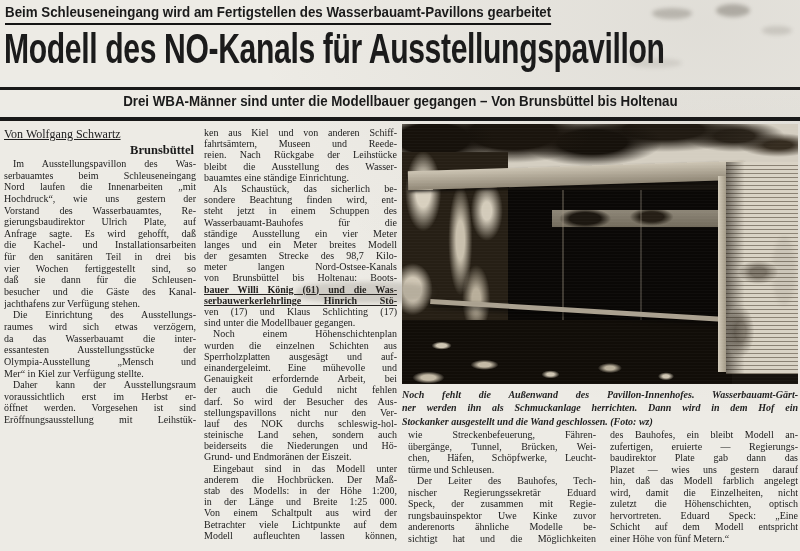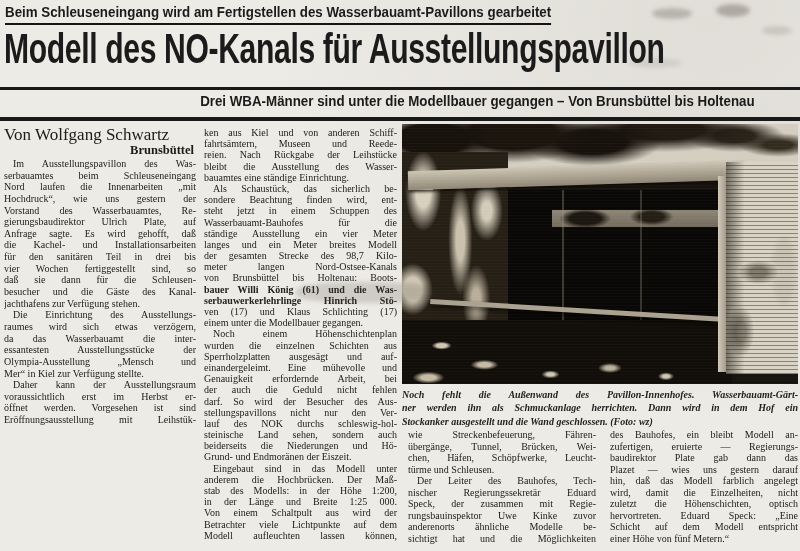--- a/index.html
+++ b/index.html
@@ -16,37 +16,37 @@
   .kicker{position:absolute;left:5px;top:3px;white-space:nowrap;
     font-family:"Liberation Sans","DejaVu Sans",sans-serif;font-weight:700;
     font-size:15.5px;transform:scaleX(0.86);transform-origin:left top;}
   .kicker span{display:inline-block;border-bottom:2.5px solid #151515;padding-bottom:2px;}
   .headline{position:absolute;left:4px;top:24px;white-space:nowrap;
     font-family:"Liberation Sans","DejaVu Sans",sans-serif;font-weight:700;
     font-size:43px;letter-spacing:-0.5px;transform:scaleX(0.70);transform-origin:left top;}
   .rule{position:absolute;left:0;width:800px;background:#191919;}
   .rule-1{top:87px;height:3px;}
   .rule-2{top:117px;height:3.5px;}
-  .subhead{position:absolute;left:0;top:92px;width:800px;text-align:right;
+  .subhead{position:absolute;left:0;top:92px;width:800px;text-align:center;
     font-family:"Liberation Sans","DejaVu Sans",sans-serif;font-weight:700;font-size:15.5px;}
   .subhead span{display:inline-block;transform:scaleX(0.86);}
   
   .col{position:absolute;font-size:10px;}
   .col-1{left:4px;top:127px;width:192px;}
   .col-2{left:204px;top:127px;width:193px;}
   .col-3{left:400px;top:429px;width:196px;}
   .col-4{left:602px;top:429px;width:196px;}
   .tl{height:11.2px;line-height:11.2px;text-align:justify;text-align-last:justify;
       overflow:hidden;white-space:nowrap;}
   .col-1 .tl{height:11.65px;line-height:11.65px;}
   .col-3 .tl,.col-4 .tl{height:11.5px;line-height:11.5px;margin-left:8px;}
   .tl.ind{text-indent:9px;}
   .tl.end{text-align-last:left;}
-  .tl.smb{font-weight:700;color:#242220;}
-  .byline{font-size:17px;height:15px;line-height:15px;}
+  .tl.smb{font-weight:700;color:#242220;text-decoration:underline;}
+  .byline{font-size:12px;height:15px;line-height:15px;text-decoration:underline;}
   .dateline{font-size:12.5px;font-weight:700;text-align:right;height:16px;line-height:16px;padding-right:2px;}
   
   .photo{position:absolute;left:402px;top:124px;width:396px;height:260px;overflow:hidden;
     background:#17130e;}
   .ph{position:absolute;}
   .ph-sky{left:0;top:0;width:396px;height:56px;background:#d4cec1;}
   .ph-foliage{left:0;top:-6px;width:396px;height:60px;
     background:
       radial-gradient(ellipse 60px 26px at 8% 35%, #16110b 60%, transparent 100%),
       radial-gradient(ellipse 80px 30px at 28% 25%, #1a140d 55%, transparent 100%),
@@ -163,21 +163,21 @@
         <div class="tl">steht jetzt in einem Schuppen des</div>
         <div class="tl">Wasserbauamt-Bauhofes für die</div>
         <div class="tl">ständige Ausstellung ein vier Meter</div>
         <div class="tl">langes und ein Meter breites Modell</div>
         <div class="tl">der gesamten Strecke des 98,7 Kilo-</div>
         <div class="tl">meter langen Nord-Ostsee-Kanals</div>
         <div class="tl">von Brunsbüttel bis Holtenau: Boots-</div>
         <div class="tl smb">bauer Willi König (61) und die Was-</div>
         <div class="tl smb">serbauwerkerlehrlinge Hinrich Stö-</div>
         <div class="tl">ven (17) und Klaus Schlichting (17)</div>
-        <div class="tl end">einem unter die Modellbauer gegangen.</div>
+        <div class="tl end">sind unter die Modellbauer gegangen.</div>
         <div class="tl ind">Noch einem Höhenschichtenplan</div>
         <div class="tl">wurden die einzelnen Schichten aus</div>
         <div class="tl">Sperrholzplatten ausgesägt und auf-</div>
         <div class="tl">einandergeleimt. Eine mühevolle und</div>
         <div class="tl">Genauigkeit erfordernde Arbeit, bei</div>
         <div class="tl">der auch die Geduld nicht fehlen</div>
         <div class="tl">darf. So wird der Besucher des Aus-</div>
         <div class="tl">stellungspavillons nicht nur den Ver-</div>
         <div class="tl">lauf des NOK durchs schleswig-hol-</div>
         <div class="tl">steinische Land sehen, sondern auch</div>

